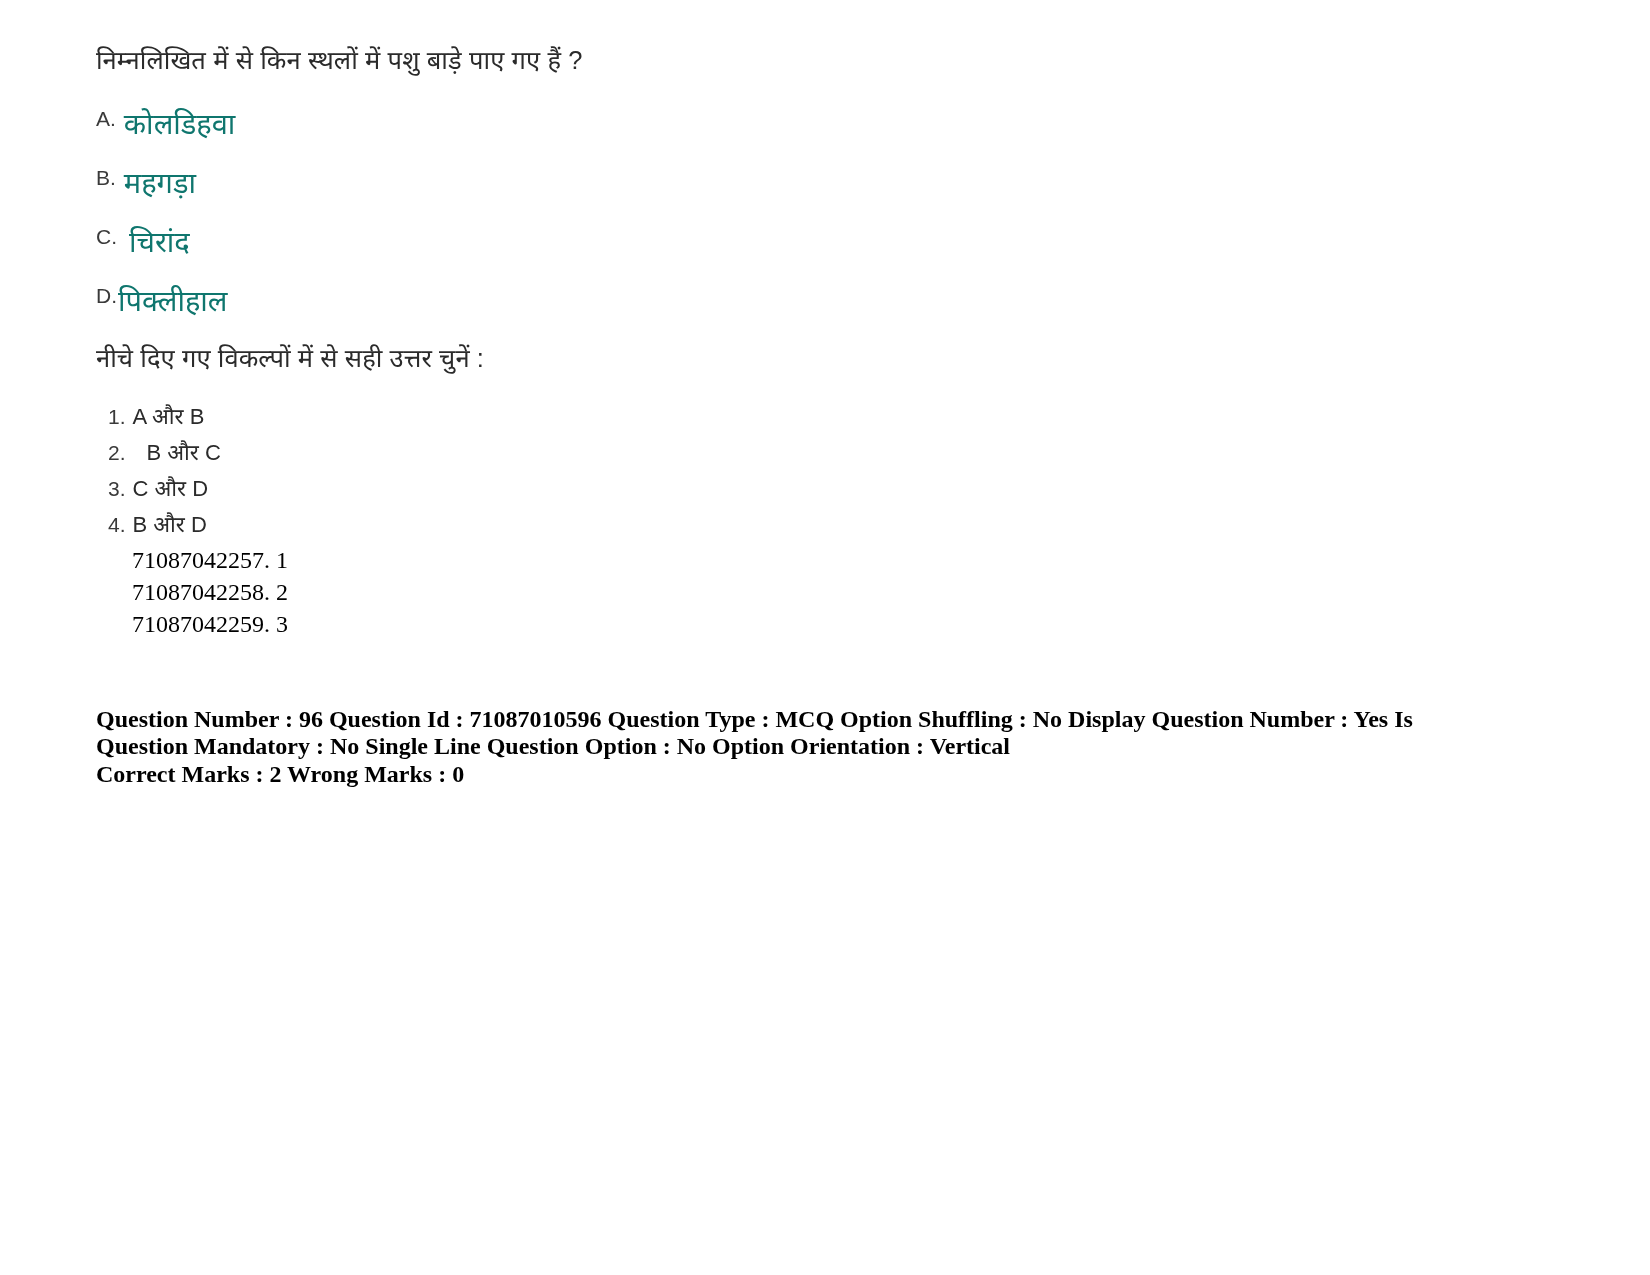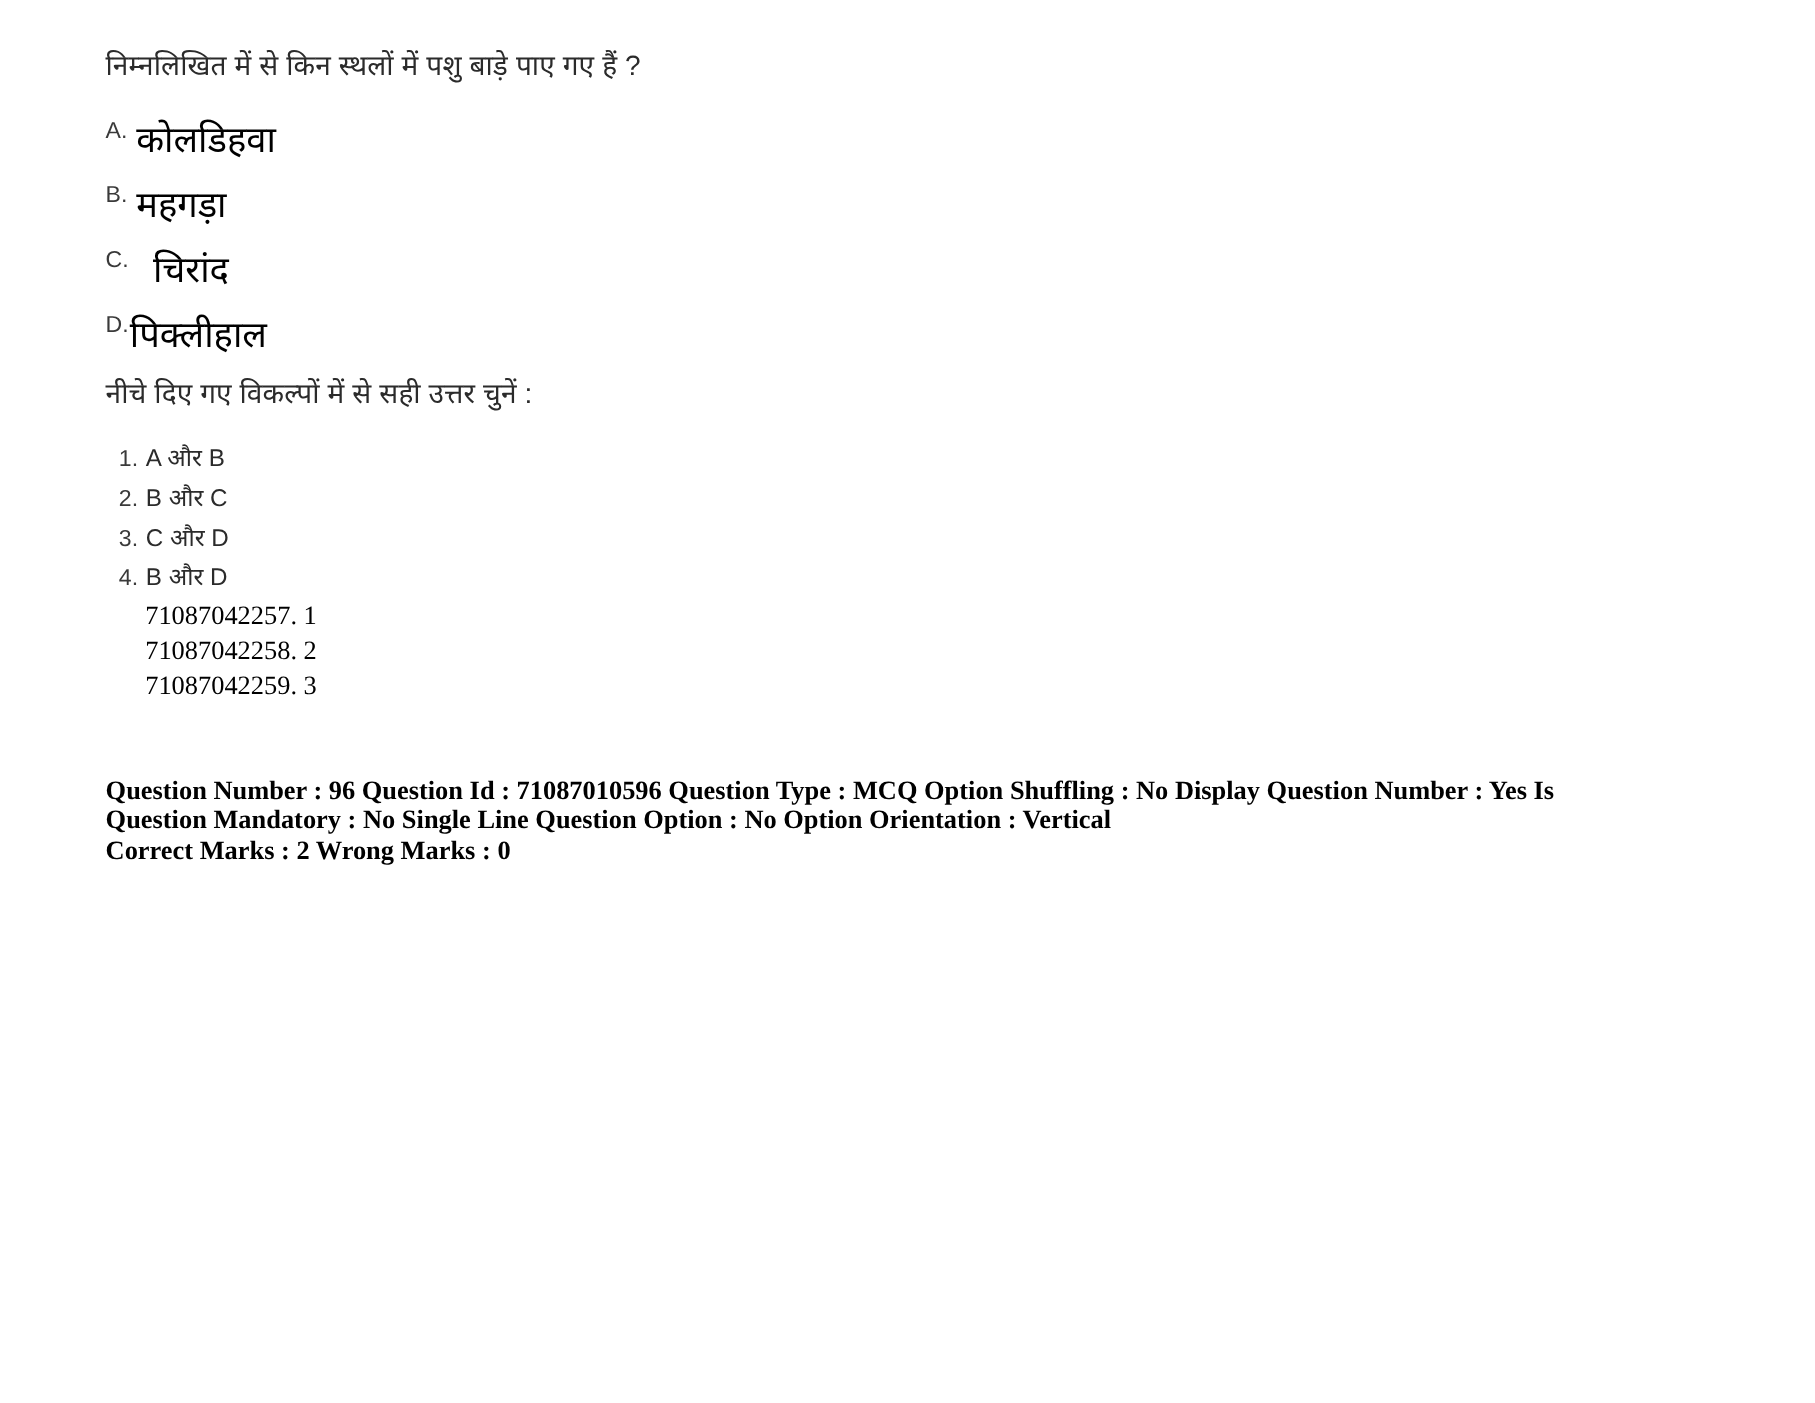--- a/index.html
+++ b/index.html
@@ -62,22 +62,22 @@
   }
   .choice-item .lbl {
     font-family: "Liberation Sans", "DejaVu Sans", sans-serif;
     font-size: 21px;
     color: #3a3a3a;
     padding-top: 4px;
     white-space: pre;
   }
   .choice-item .txt {
     font-family: "Liberation Sans", "DejaVu Sans", sans-serif;
-    font-size: 33px;
-    color: #000000;
+    font-size: 29px;
+    color: #0f766e;
   }
 
   .instruction {
     font-size: 25.5px;
     padding-top: 5px;
     color: #2b2b2b;
   }
 
   .answer-list {
     margin: 0;
@@ -153,38 +153,38 @@
       <li class="choice-item">
         <span class="lbl">A.</span>
         <span class="txt" style="margin-left:8px;">कोलडिहवा</span>
       </li>
       <li class="choice-item">
         <span class="lbl">B.</span>
         <span class="txt" style="margin-left:8px;">महगड़ा</span>
       </li>
       <li class="choice-item">
         <span class="lbl">C.</span>
-        <span class="txt" style="margin-left:22px;">चिरांद</span>
+        <span class="txt" style="margin-left:12px;">चिरांद</span>
       </li>
       <li class="choice-item">
         <span class="lbl">D.</span>
         <span class="txt" style="margin-left:1px;">पिक्लीहाल</span>
       </li>
     </ul>
 
     <div class="hindi instruction" style="">नीचे दिए गए विकल्पों में से सही उत्तर चुनें :</div>
 
     <ul class="answer-list" style="margin-top:26px;">
       <li class="answer-item">
         <span class="num">1.</span>
         <span class="val" style="margin-left:7px;">A और B</span>
       </li>
       <li class="answer-item">
         <span class="num">2.</span>
-        <span class="val" style="margin-left:7px;">B और C</span>
+        <span class="val" style="margin-left:21px;">B और C</span>
       </li>
       <li class="answer-item">
         <span class="num">3.</span>
         <span class="val" style="margin-left:7px;">C और D</span>
       </li>
       <li class="answer-item">
         <span class="num">4.</span>
         <span class="val" style="margin-left:7px;">B और D</span>
       </li>
     </ul>

